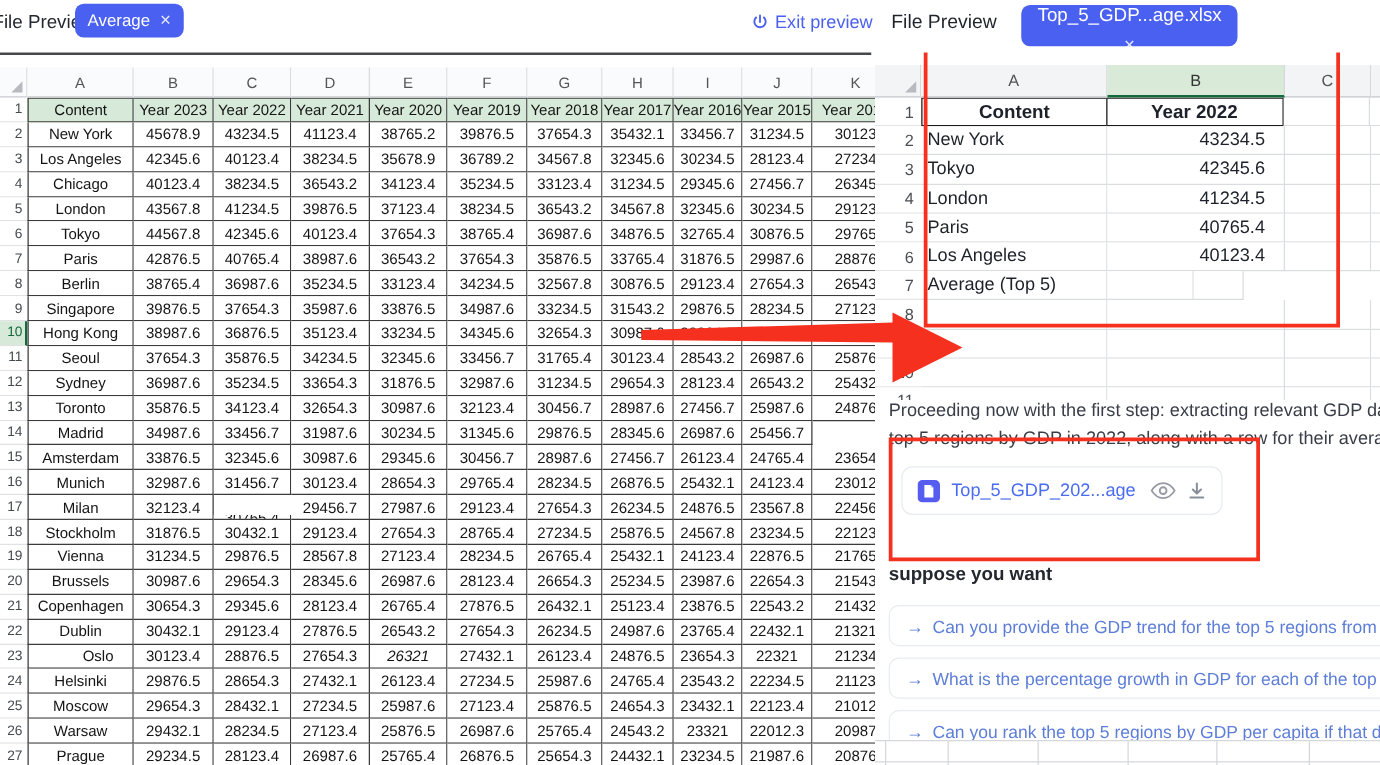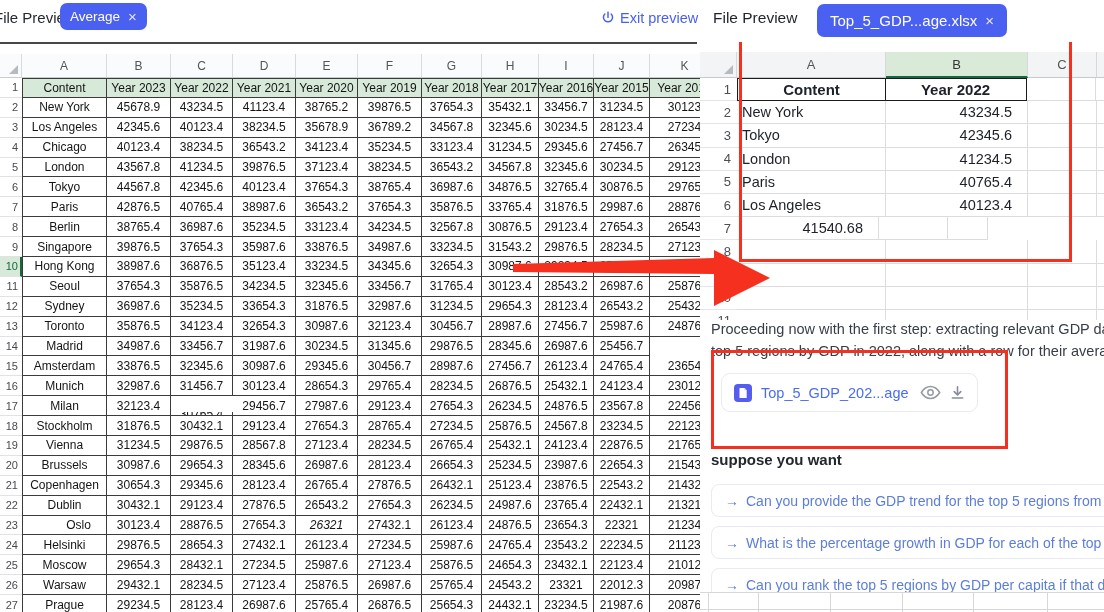--- a/index.html
+++ b/index.html
@@ -16,21 +16,21 @@
   .hdr { position:absolute; top:0; left:0; right:0; height:42px; background:#fff; z-index:6; }
   .hdr-title { position:absolute; top:9px; font-size:15px; color:#242830; white-space:nowrap; }
   #left-panel .hdr-title { left:-6px; }
   #right-panel .hdr-title { left:13px; font-size:15.5px; color:#1f242b; }
   .file-tab {
     position:absolute; display:inline-flex; align-items:center; gap:8px;
     background:#4a60f0; color:#fff; border-radius:7px; cursor:pointer;
     white-space:nowrap;
   }
   #left-tab  { left:60px; top:3px; height:27px; padding:0 10px; font-size:13.5px; }
-  #right-tab { left:117px; top:4px; height:33px; padding:0 13px; font-size:15px; }
+  #right-tab { left:117px; top:4px; height:33px; padding:0 13px; font-size:15px;flex-direction:column; }
   .tab-x { color:rgba(255,255,255,.85); font-size:15px; line-height:1; }
   #exit-btn {
     position:absolute; left:601px; top:10px; display:inline-flex; align-items:center; gap:5px;
     color:#4a60f0; font-size:14.5px; cursor:pointer; white-space:nowrap;
   }
 
   
   #left-dark-strip { position:absolute; left:0; top:40px; width:697px; height:4px; background:#45484c; }
   #left-sheet { position:absolute; left:0; top:44px; width:700px; height:568px; overflow:hidden; z-index:1; }
   #left-sheet .spacer { height:10px; }
@@ -588,21 +588,21 @@
       </div>
       <div class="rrow">
         <div class="rgut" style="width: 37px;">6</div>
         <div class="rc nm" style="width: 149px;">Los Angeles</div>
         <div class="rc vl" style="width: 142px;">40123.4</div>
         <div class="rc" style="width: 69px;"></div>
         <div class="rc" style="width: 40px;"></div>
       </div>
       <div class="rrow">
         <div class="rgut" style="width: 37px;">7</div>
-        <div class="rc vl" style="width: 142px;">41540.68</div>
+        <div class="rc nm" style="width: 149px;">Average (Top 5)</div>
         <div class="rc" style="width: 69px;"></div>
         <div class="rc" style="width: 40px;"></div>
       </div>
       <div class="rrow">
         <div class="rgut" style="width: 37px;">8</div>
         <div class="rc nm" style="width: 149px;"></div>
         <div class="rc vl" style="width: 142px;"></div>
         <div class="rc" style="width: 69px;"></div>
         <div class="rc" style="width: 40px;"></div>
       </div>

